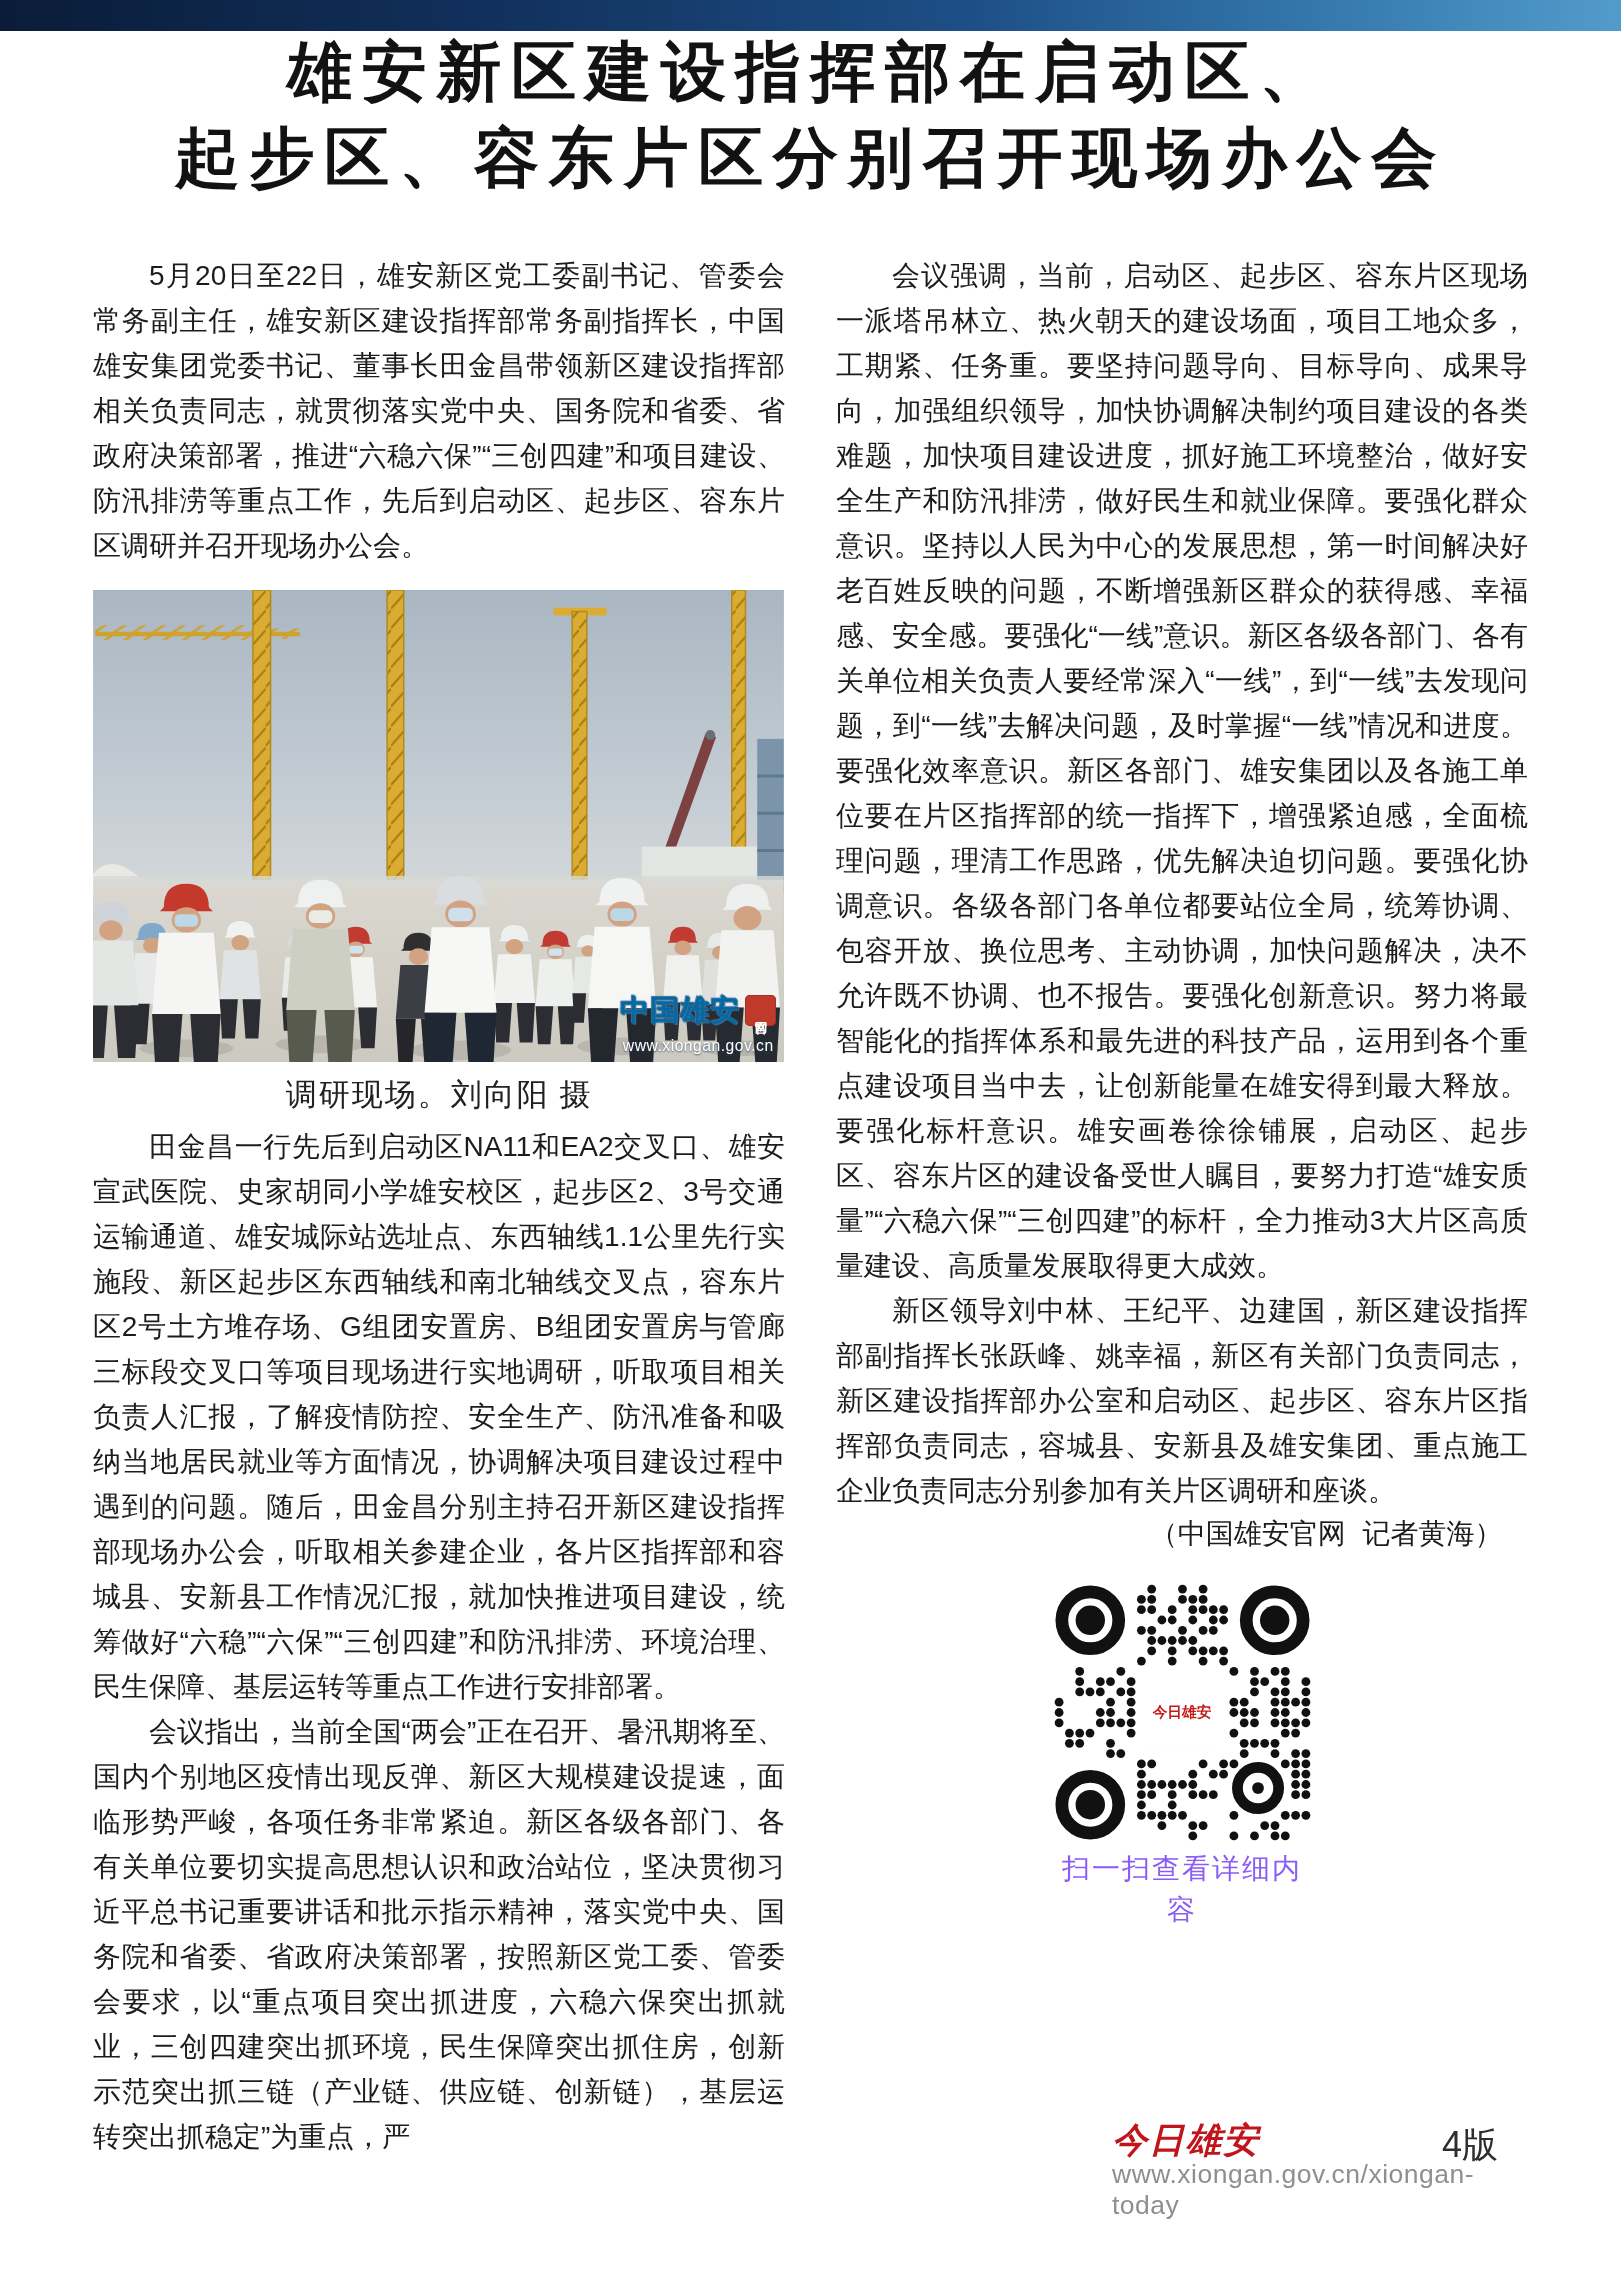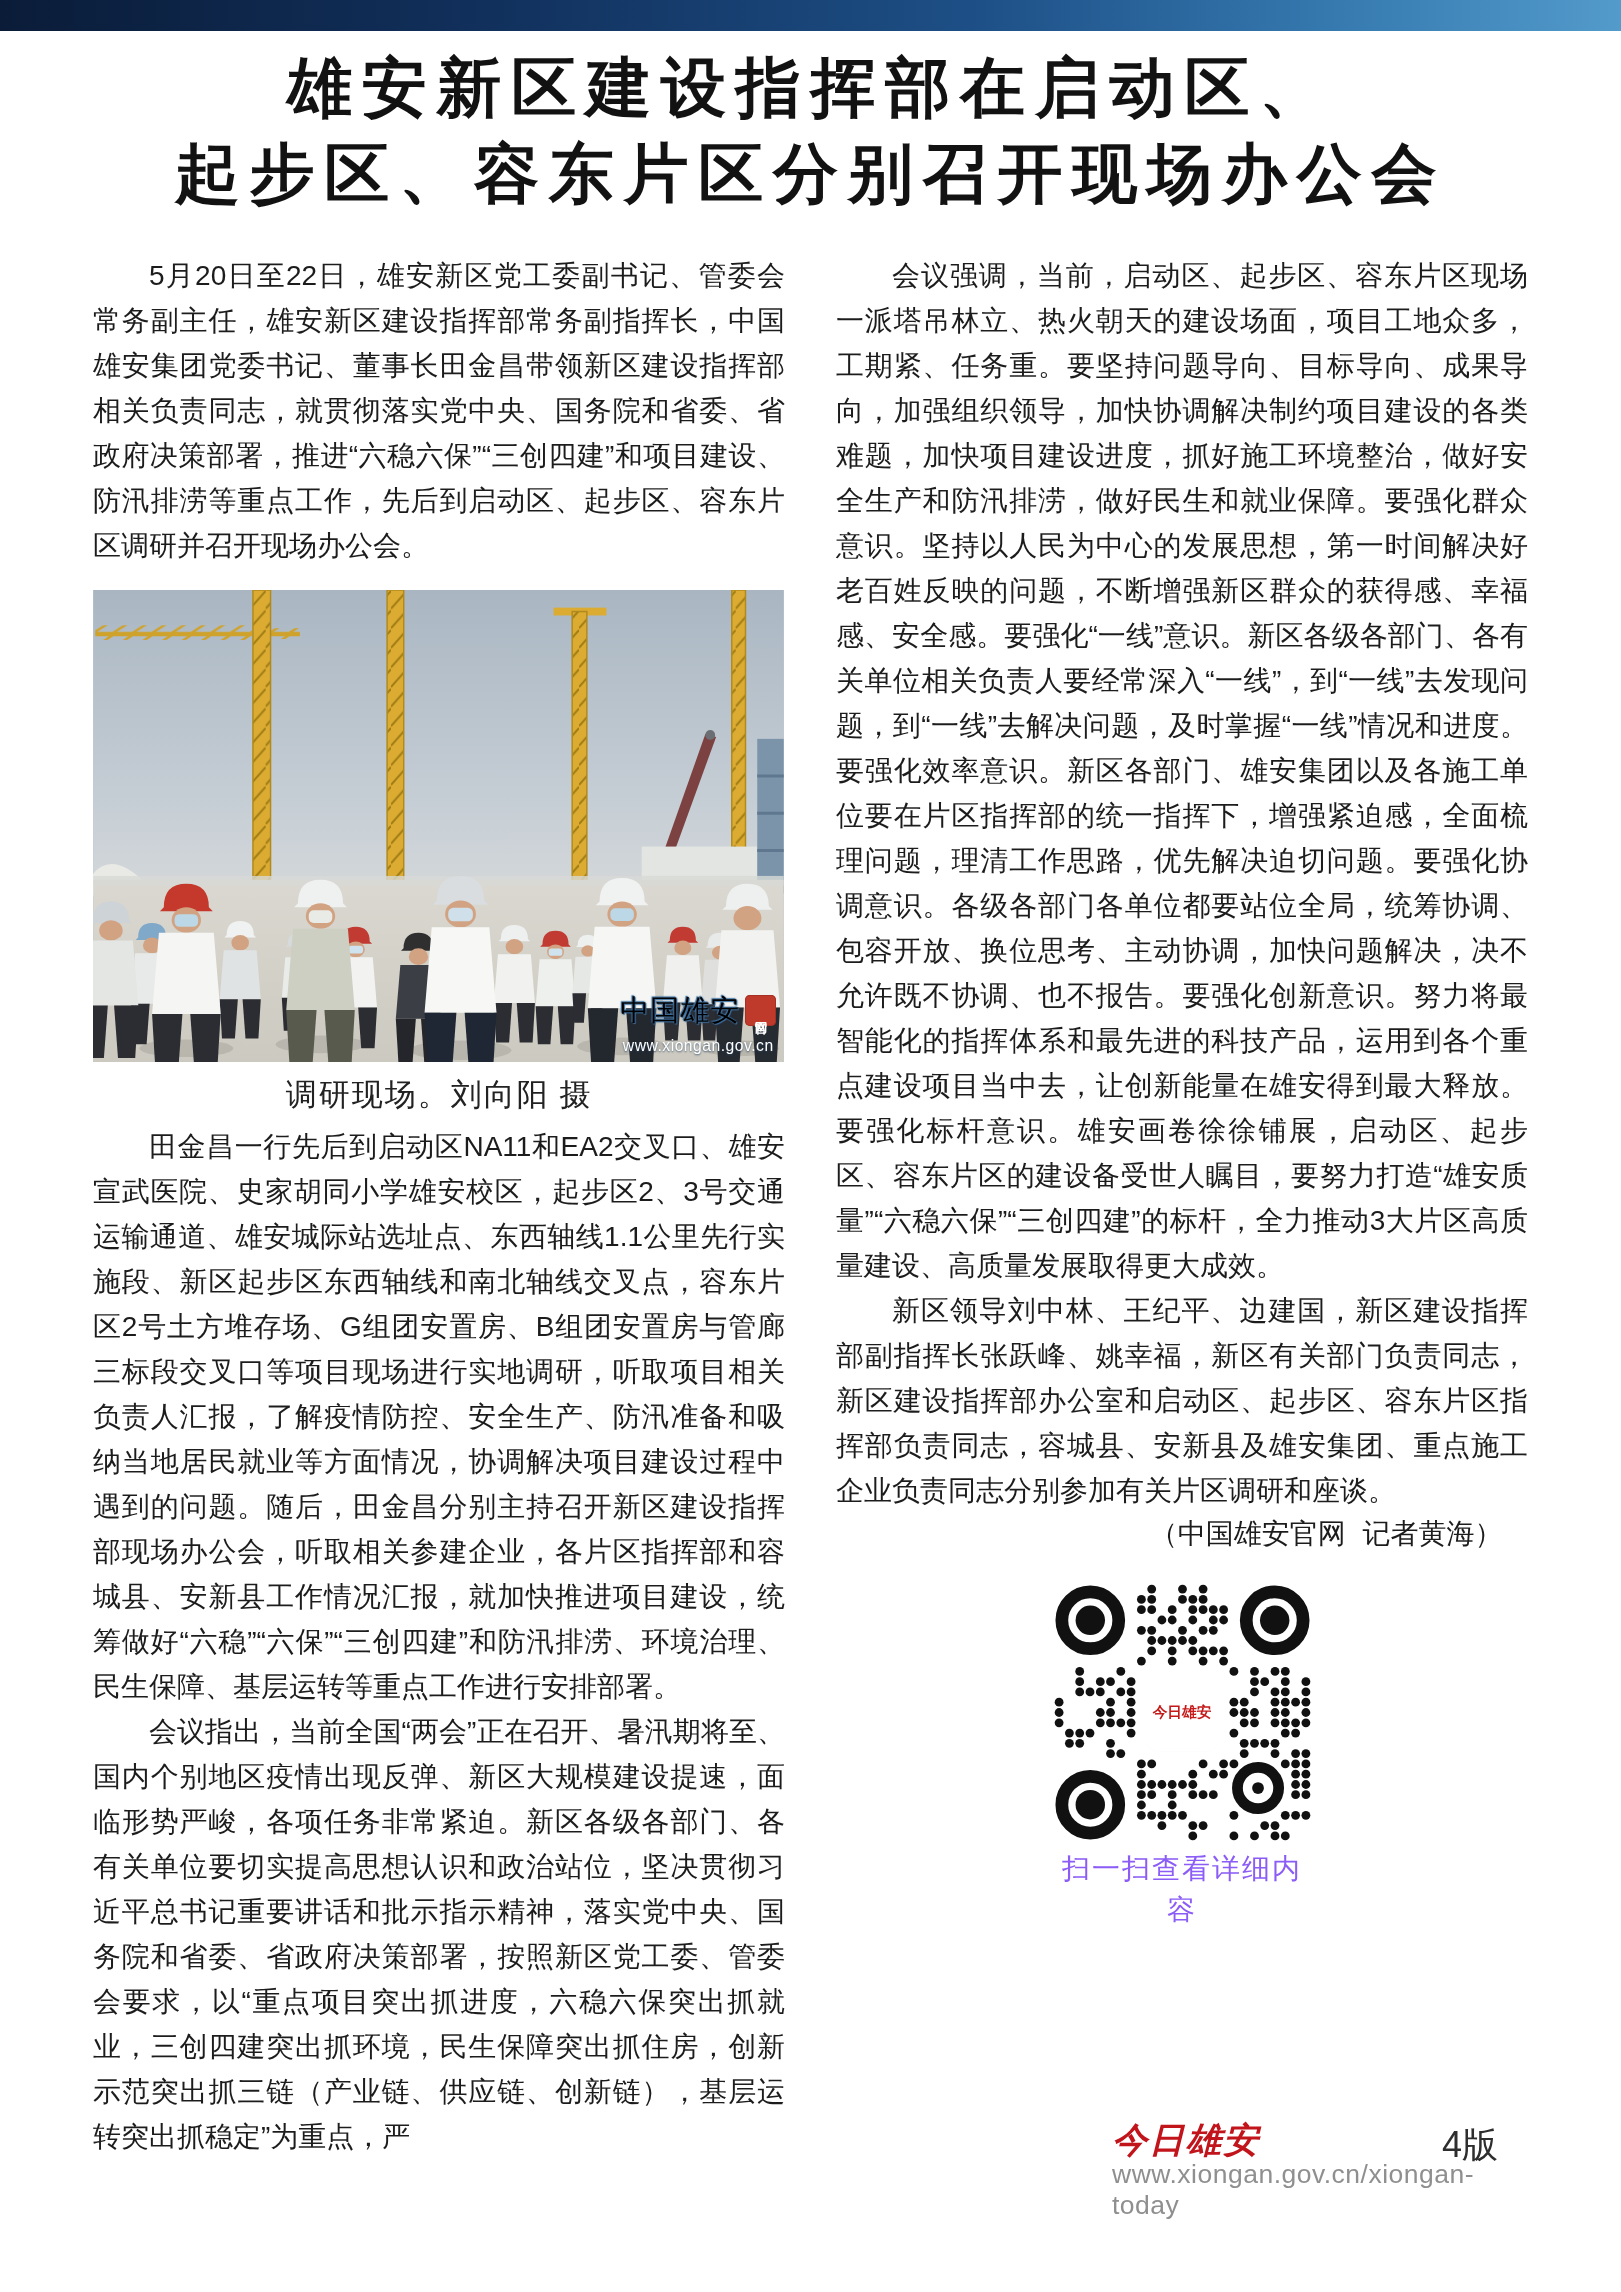--- a/index.html
+++ b/index.html
@@ -1,33 +1,33 @@
 <!DOCTYPE html>
 <html><head>
 <meta charset="utf-8">
 <style>
   html,body{margin:0;padding:0;background:#e8e8e8;}
   .page{position:relative;width:1621px;height:2293px;background:#ffffff;margin:0 auto;overflow:hidden;
         font-family:"Liberation Sans",sans-serif;color:#1d1d1d;}
   .top-band{position:absolute;top:0;left:0;width:1621px;height:31px;
         background:linear-gradient(90deg,#0a1c38 0%,#11305c 30%,#1d4f86 60%,#3579af 82%,#539bcb 100%);}
-  .headline{position:absolute;top:45px;left:0;width:1621px;text-align:center;
+  .headline{position:absolute;top:29px;left:0;width:1621px;text-align:center;
         font-family:"Liberation Serif",serif;font-weight:600;font-size:65px;line-height:86px;
         letter-spacing:9.8px;color:#121212;}
   .col{position:absolute;top:253px;width:692px;font-size:28px;line-height:45px;text-align:justify;color:#1c1c1c;}
   .col p{margin:0;}
   .col .indent{text-indent:2em;}
   .col-left{left:93px;}
   .col-right{left:836px;}
   .byline{text-align:right;padding-right:25.5px;font-family:Liberation Mono, monospace;}
   .photo{position:relative;width:691px;height:472px;margin-top:21.6px;overflow:hidden;background:#c3ccd2;}
   .photo svg{display:block;}
   .watermark{position:absolute;right:7.8px;bottom:7.8px;text-align:center;line-height:1;}
   .wm-row{display:flex;align-items:center;gap:4.9px;justify-content:center;}
-  .wm-title{font-family:"Liberation Serif",serif;font-weight:400;font-size:29px;color:#000000;
+  .wm-title{font-family:"Liberation Serif",serif;font-weight:700;font-size:29px;color:#0369a1;
         text-shadow:0 0 2px #3c6f9f,1px 1px 1px #3c6f9f,-1px -1px 1px #3c6f9f;letter-spacing:1px;}
   .wm-seal{display:inline-flex;align-items:center;justify-content:center;width:31px;height:31px;
         background:#bf3a2b;border-radius:4.9px;color:#fff;font-size:12.7px;font-weight:700;
         writing-mode:vertical-rl;text-orientation:upright;letter-spacing:1px;box-shadow:0 0 0 1px #a53023 inset;}
   .wm-url{margin-top:12px;font-size:15.7px;color:#ffffff;text-shadow:0 1px 2px rgba(40,70,100,.8);letter-spacing:0.5px;}
   .photo-caption{margin:13.7px 0 9.8px 0;text-align:center;font-family:"Liberation Serif",serif;
         font-size:31px;letter-spacing:2px;color:#222;line-height:39px;}
   .qr-block{width:257px;margin:25.5px auto 0 auto;position:relative;}
   .qr-box{position:relative;width:257px;height:257px;}
   .qr-box svg{display:block;}

